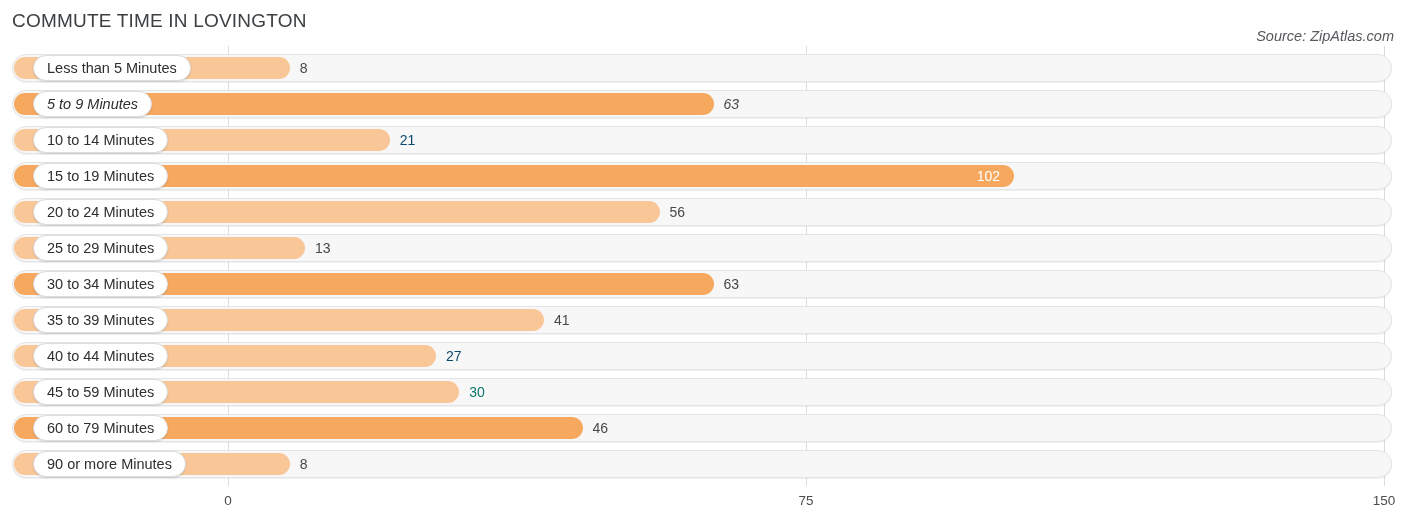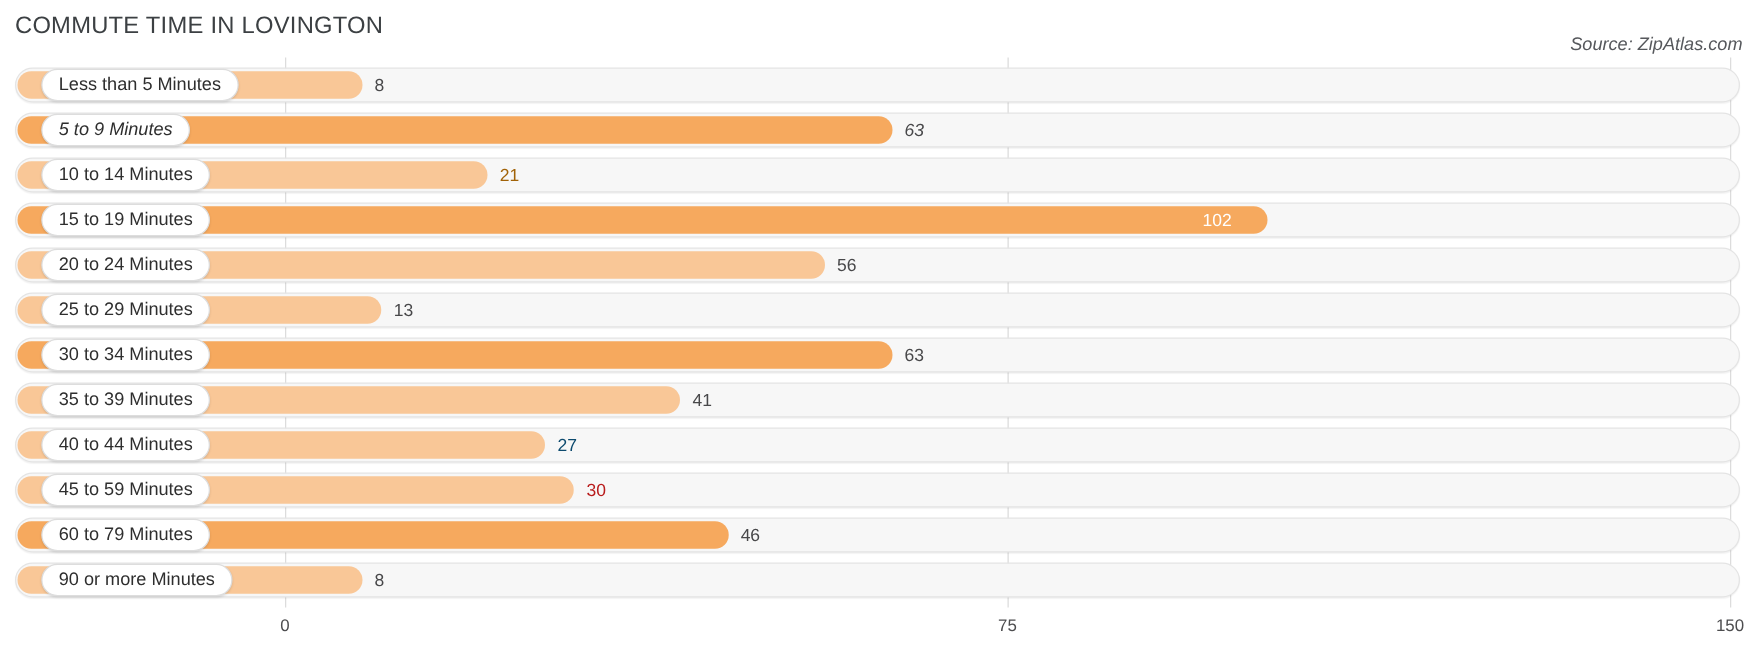--- a/index.html
+++ b/index.html
@@ -133,20 +133,21 @@
     color: #48484a;
     white-space: nowrap;
   }
   
   .value-in {
     position: absolute;
     top: 10px;
     font-size: 14px;
     color: #ffffff;
     white-space: nowrap;
+    text-align: right;
   }
 
   
   #axis {
     position: absolute;
     left: 0;
     top: 486px;
     width: 1406px;
     height: 37px;
   }
@@ -189,21 +190,21 @@
           <span>5 to 9 Minutes</span>
         </div>
         <div class="value-out" style="left: 723.52px; color: rgb(72, 72, 74);">63</div>
       </div>
       <div class="row" style="top: 76px;">
         <div class="track" style="background: rgb(247, 247, 247);"></div>
         <div class="bar" style="width: 375.84px; background: rgb(249, 199, 151);"></div>
         <div class="label-pill">
           <span>10 to 14 Minutes</span>
         </div>
-        <div class="value-out" style="left: 399.84px; color: #a16207;">21</div>
+        <div class="value-out" style="left: 399.84px; color: #0c4a6e;">21</div>
       </div>
       <div class="row" style="top: 112px;">
         <div class="track" style="background: rgb(247, 247, 247);"></div>
         <div class="bar" style="width: 1000.08px; background: rgb(246, 169, 94);"></div>
         <div class="label-pill">
           <span>15 to 19 Minutes</span>
         </div>
         <div class="value-in" style="left: 962.08px; width: 38px; color: rgb(255, 255, 255);">102</div>
       </div>
       <div class="row" style="top: 148px;">
@@ -245,21 +246,21 @@
           <span>40 to 44 Minutes</span>
         </div>
         <div class="value-out" style="left: 446.08px; color: #0c4a6e;">27</div>
       </div>
       <div class="row" style="top: 328px;">
         <div class="track" style="background: rgb(247, 247, 247);"></div>
         <div class="bar" style="width: 445.2px; background: rgb(249, 199, 151);"></div>
         <div class="label-pill">
           <span>45 to 59 Minutes</span>
         </div>
-        <div class="value-out" style="left: 469.2px; color: #b91c1c;">30</div>
+        <div class="value-out" style="left: 469.2px; color: #0f766e;">30</div>
       </div>
       <div class="row" style="top: 364px;">
         <div class="track" style="background: rgb(247, 247, 247);"></div>
         <div class="bar" style="width: 568.507px; background: rgb(246, 169, 94);"></div>
         <div class="label-pill">
           <span>60 to 79 Minutes</span>
         </div>
         <div class="value-out" style="left: 592.507px; color: rgb(72, 72, 74);">46</div>
       </div>
       <div class="row" style="top: 400px;">

